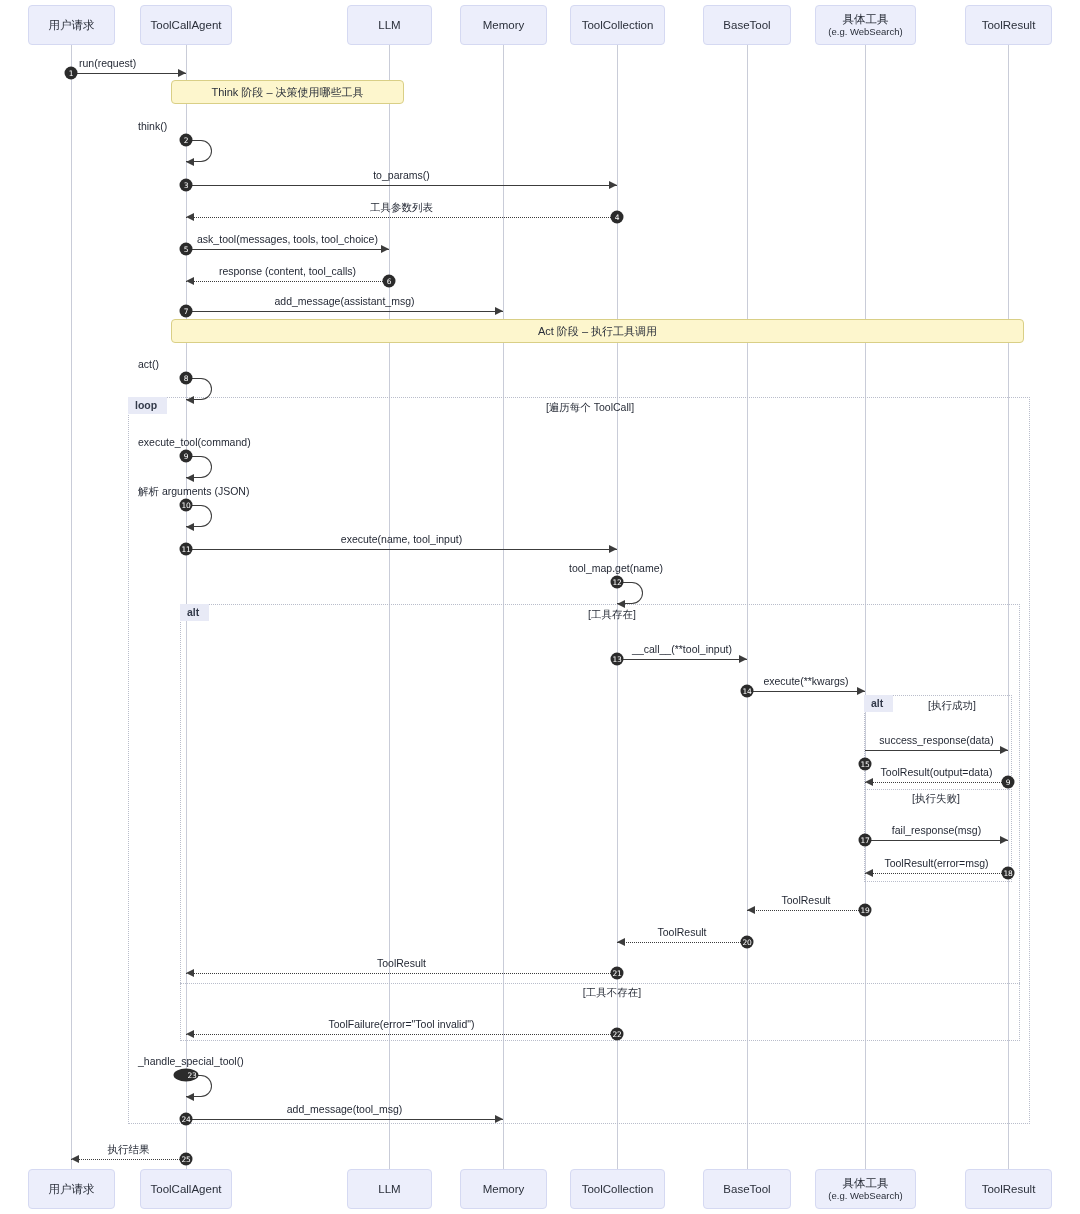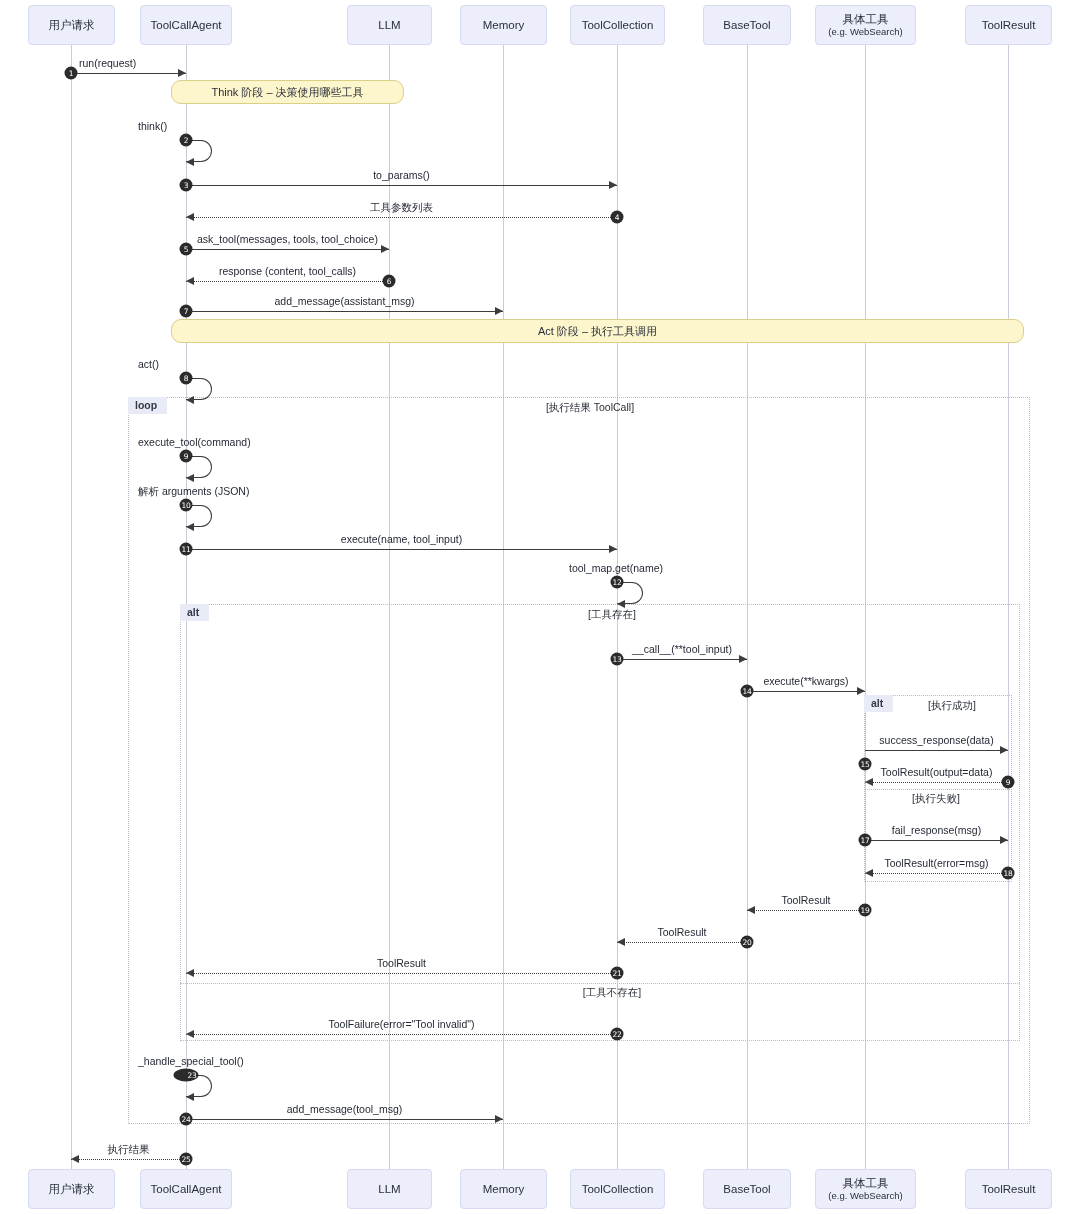--- a/index.html
+++ b/index.html
@@ -38,21 +38,21 @@
     position:absolute;
     width:1px;
     background:#c9ccd8;
   }
   
   .banner{
     position:absolute;
     box-sizing:border-box;
     background:#fdf6cd;
     border:1px solid #d9cf86;
-    border-radius:10px;
+    border-radius:4px;
     display:flex;
     align-items:center;
     justify-content:center;
     font-size:11px;
     color:#2a2f3a;
     white-space:nowrap;
   }
   
   .frag{
     position:absolute;
@@ -145,21 +145,21 @@
     <div class="lifeline" style="left: 71px; top: 45px; height: 1124px;"></div>
     <div class="lifeline" style="left: 186px; top: 45px; height: 1124px;"></div>
     <div class="lifeline" style="left: 389px; top: 45px; height: 1124px;"></div>
     <div class="lifeline" style="left: 503px; top: 45px; height: 1124px;"></div>
     <div class="lifeline" style="left: 617px; top: 45px; height: 1124px;"></div>
     <div class="lifeline" style="left: 747px; top: 45px; height: 1124px;"></div>
     <div class="lifeline" style="left: 865px; top: 45px; height: 1124px;"></div>
     <div class="lifeline" style="left: 1008px; top: 45px; height: 1124px;"></div>
     <div class="frag" style="left: 128px; top: 397px; width: 902px; height: 727px;"></div>
     <div class="frag-label" style="left: 128px; top: 397px;">loop</div>
-    <div class="frag-cond" style="left: 590px; top: 401px;">[执行结果 ToolCall]</div>
+    <div class="frag-cond" style="left: 590px; top: 401px;">[遍历每个 ToolCall]</div>
     <div class="frag" style="left: 180px; top: 604px; width: 840px; height: 437px;"></div>
     <div class="frag-label" style="left: 180px; top: 604px;">alt</div>
     <div class="frag-cond" style="left: 612px; top: 608px;">[工具存在]</div>
     <div class="frag-div" style="left: 180px; top: 983px; width: 840px;"></div>
     <div class="frag-cond" style="left: 612px; top: 986px;">[工具不存在]</div>
     <div class="frag" style="left: 864px; top: 695px; width: 148px; height: 187px;"></div>
     <div class="frag-label" style="left: 864px; top: 695px;">alt</div>
     <div class="frag-cond" style="left: 952px; top: 699px;">[执行成功]</div>
     <div class="frag-div" style="left: 864px; top: 789px; width: 148px;"></div>
     <div class="frag-cond" style="left: 936px; top: 792px;">[执行失败]</div>

